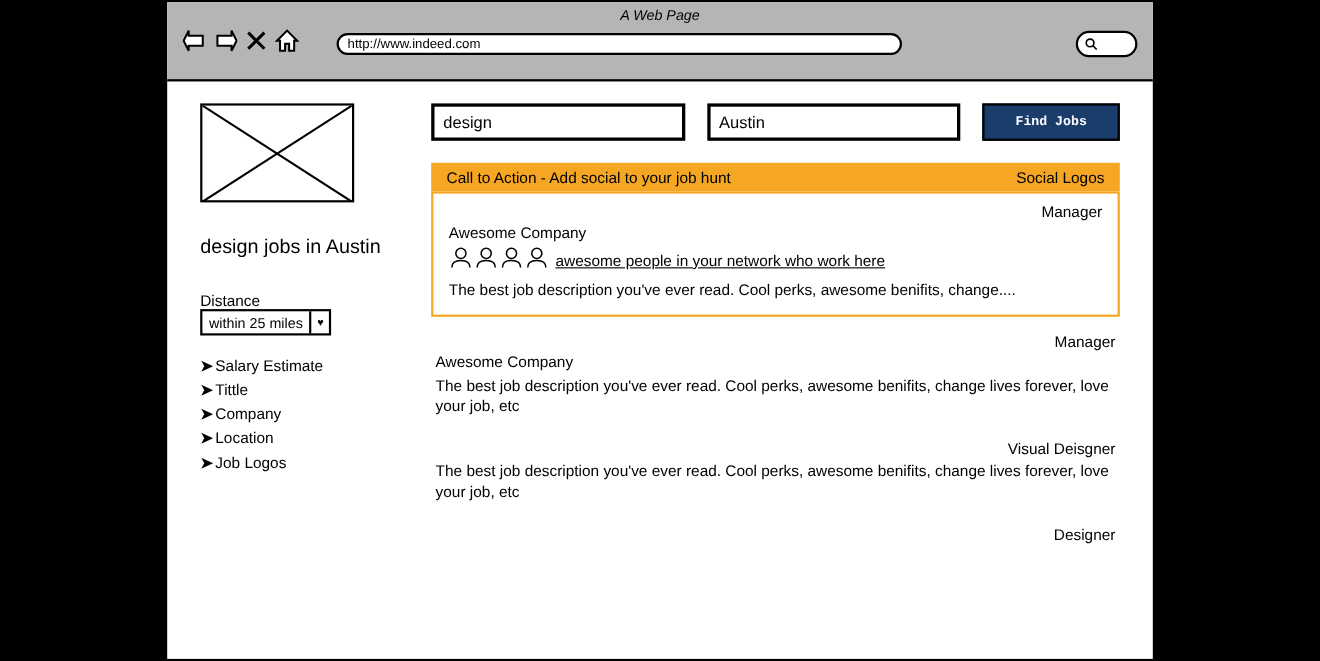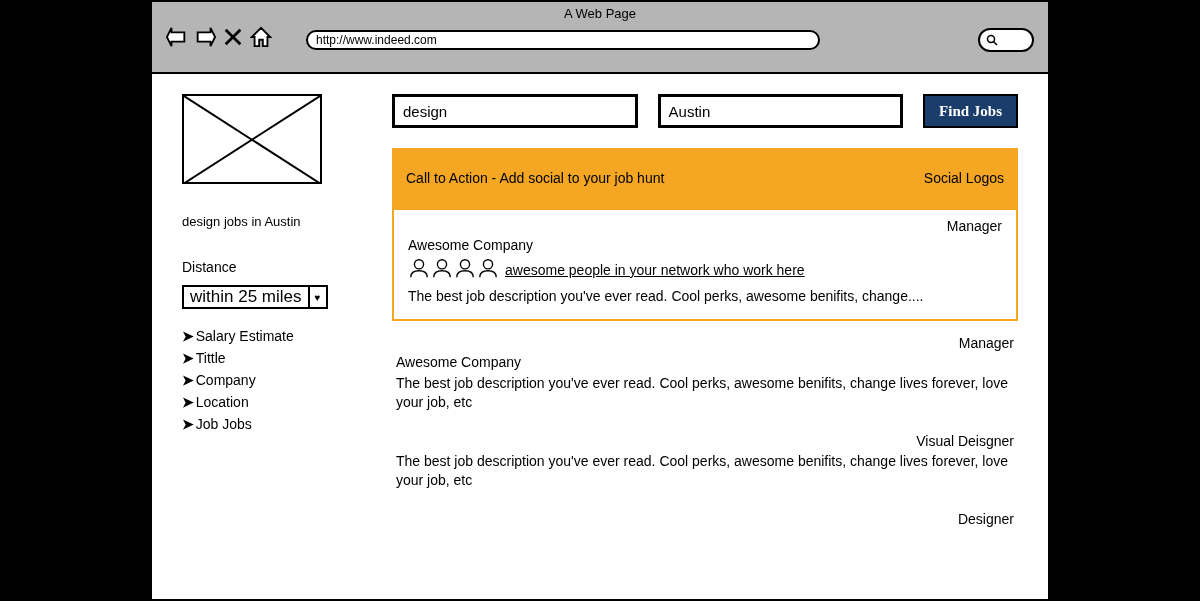--- a/index.html
+++ b/index.html
@@ -26,20 +26,21 @@
     .titlebar {
       background: #b5b5b5;
       height: 72px;
       border-bottom: 2px solid #000;
       position: relative;
     }
     .title-text {
       text-align: center;
       font-size: 13px;
       padding-top: 4px;
+      font-style: italic;
     }
     .nav-icons {
       position: absolute;
       left: 14px;
       top: 24px;
       display: flex;
       gap: 6px;
       align-items: center;
     }
     .nav-icons svg {
@@ -87,38 +88,37 @@
       height: 90px;
       border: 2px solid #000;
       position: relative;
       margin-bottom: 30px;
     }
     .logo-box svg {
       position: absolute;
       inset: 0;
     }
     .sidebar-heading {
-      font-size: 13px;
+      font-size: 18px;
       margin-bottom: 30px;
       margin-top: 16px;
     }
     .filter-label {
       font-size: 14px;
-      margin-bottom: 10px;
     }
     .dropdown {
       border: 2px solid #000;
       display: inline-flex;
       align-items: center;
       height: 24px;
       margin-bottom: 16px;
     }
     .dropdown-text {
       padding: 0 6px;
-      font-size: 17px;
+      font-size: 13px;
     }
     .dropdown-btn {
       border-left: 2px solid #000;
       width: 18px;
       height: 100%;
       display: flex;
       align-items: center;
       justify-content: center;
       font-size: 10px;
     }
@@ -149,29 +149,29 @@
       font-size: 15px;
       display: flex;
       align-items: center;
       font-family: inherit;
     }
     .find-btn {
       background: #1a3d6b;
       color: #fff;
       border: 2px solid #000;
       height: 34px;
-      padding: 0 14px;
-      font-size: 15px;
-      font-family: Liberation Serif, serif;
+      padding: 0 28px;
+      font-size: 12px;
+      font-family: Liberation Mono, monospace;
       font-weight: bold;
       cursor: pointer;
     }
     .cta-banner {
       background: #f5a623;
-      padding: 22px 14px;
+      padding: 5px 14px;
       display: flex;
       justify-content: space-between;
       font-size: 14px;
     }
     .featured-card {
       border: 2px solid #f5a623;
       padding: 8px 14px 12px;
       margin-bottom: 14px;
     }
     .job-title {
@@ -278,21 +278,21 @@
         <li>
             <span class="chev">➤</span>
             <span>Company</span>
           </li>
         <li>
             <span class="chev">➤</span>
             <span>Location</span>
           </li>
         <li>
             <span class="chev">➤</span>
-            <span>Job Jobs</span>
+            <span>Job Logos</span>
           </li>
       </ul>
     </div>
 
     <div class="main">
       <div class="search-row">
         <div class="search-box">
             <span>design</span>
           </div>
         <div class="search-box">

